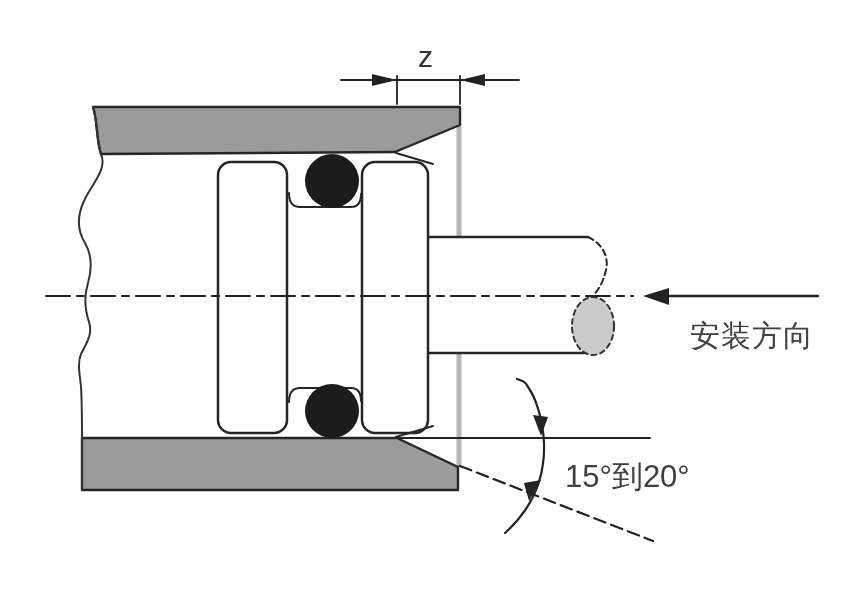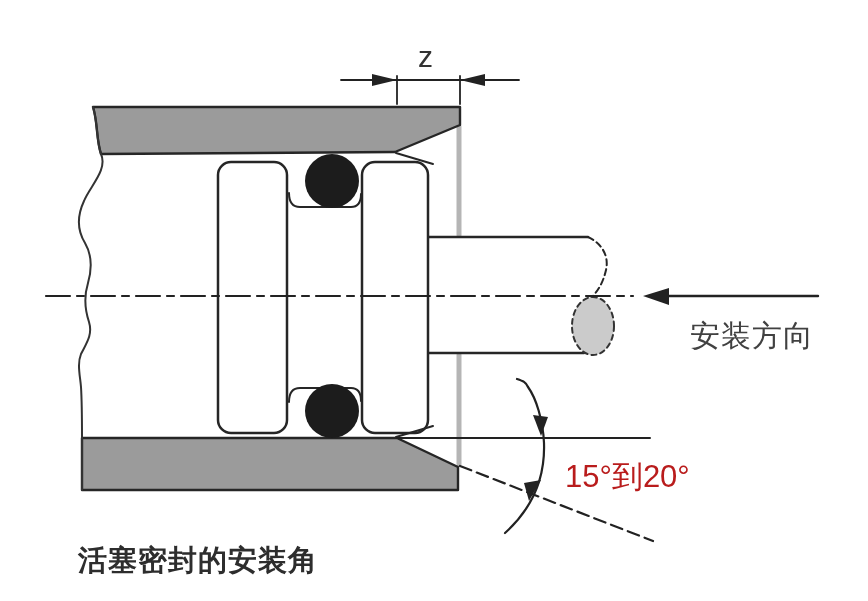--- a/index.html
+++ b/index.html
@@ -2,21 +2,21 @@
 <html><head>
 <meta charset="utf-8">
 <style>
   html,body{margin:0;padding:0;background:#ffffff;}
   #stage{position:relative;width:868px;height:601px;background:#ffffff;overflow:hidden;
          font-family:"Liberation Sans","DejaVu Sans",sans-serif;}
   #drawing{position:absolute;left:0;top:0;}
   .lbl{position:absolute;white-space:nowrap;}
   .z-lbl{left:418px;top:40px;font-size:30px;color:#333333;}
   .dir-lbl{left:690px;top:316px;font-size:30px;color:#414141;letter-spacing:1px;}
-  .ang-lbl{left:565px;top:456px;font-size:31px;color:#b91c1c;}
+  .ang-lbl{left:565px;top:456px;font-size:31px;color:#404040;}
   .cap-lbl{left:78px;top:541px;font-size:29px;font-weight:700;color:#2d2d2d;letter-spacing:1px;}
 </style>
 </head>
 <body>
 
 <div id="stage">
 
   <svg id="drawing" width="868" height="601" viewBox="0 0 868 601" fill="none" stroke-linecap="round" stroke-linejoin="round">
 
     <g stroke="#b5b5b5" stroke-width="5">
@@ -75,15 +75,14 @@
       <path d="M 517 379 C 523 381 526 382 528 387 C 536 398 543 420 544 443
              C 545 472 536 505 505 533" stroke-width="2.2"></path>
       <polygon points="541,436 533,415 548,417" fill="#222222" stroke="none"></polygon>
       <polygon points="529,501 541,480 524,483" fill="#222222" stroke="none"></polygon>
     </g>
   </svg>
 
   <div class="lbl z-lbl">z</div>
   <div class="lbl dir-lbl">安装方向</div>
   <div class="lbl ang-lbl">15°到20°</div>
-  <div class="lbl cap-lbl">活塞密封的安装角</div>
 
 </div>
 
 </body></html>

